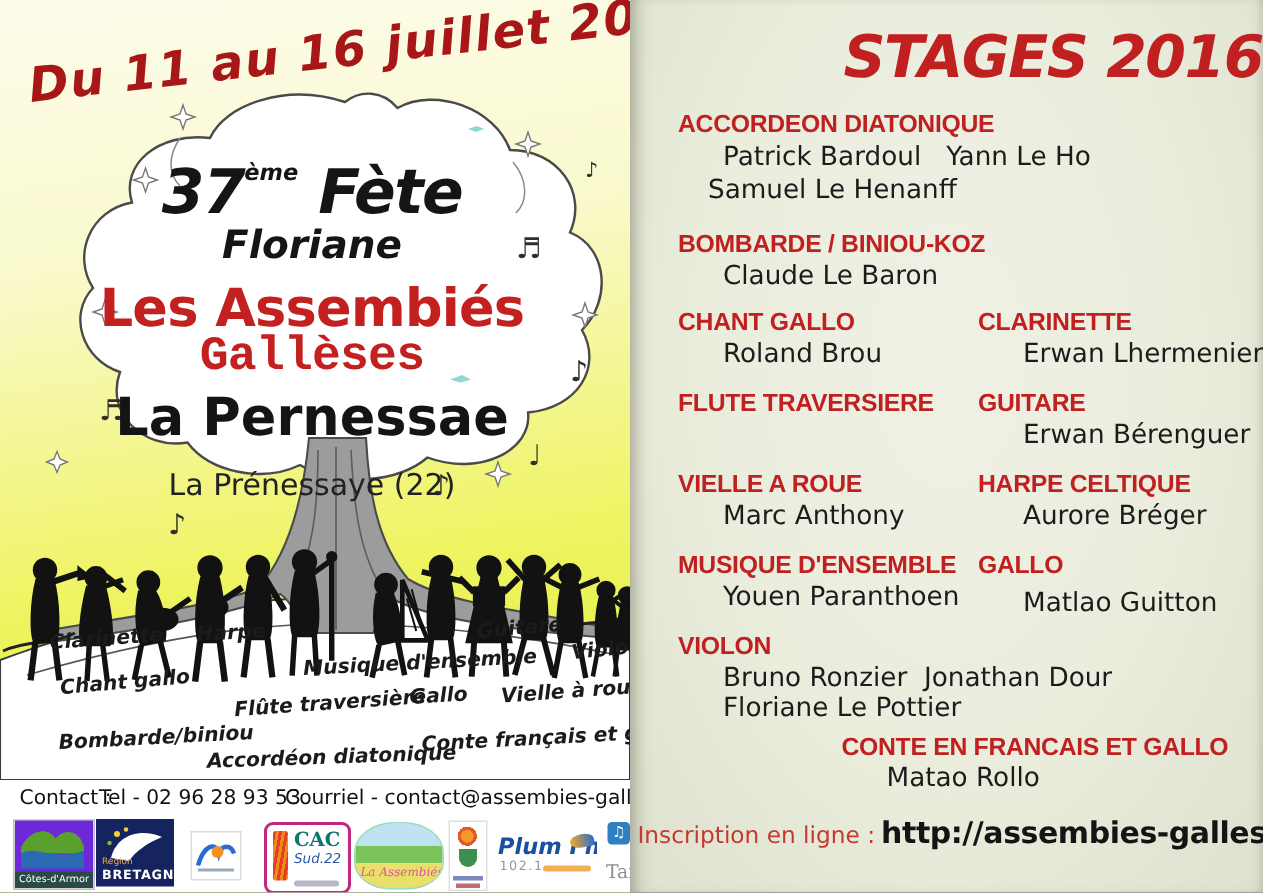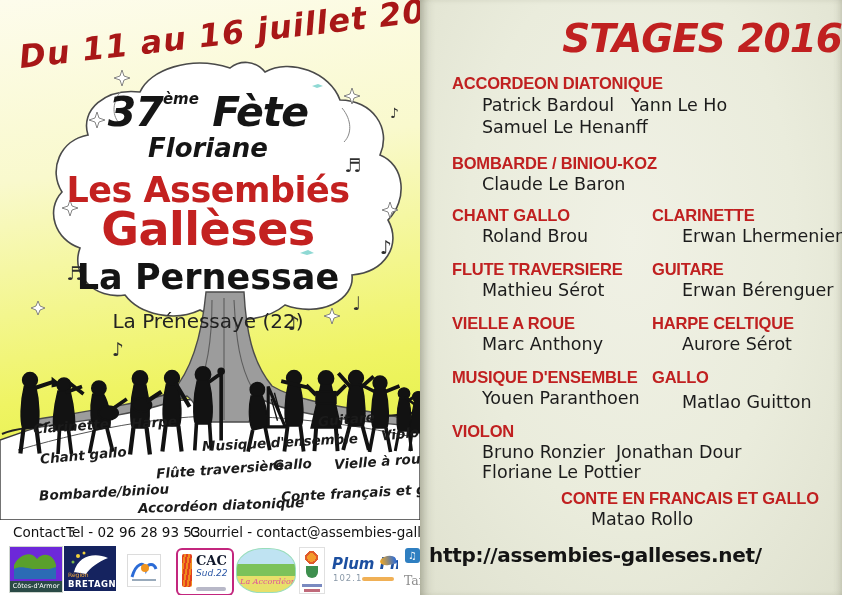--- a/index.html
+++ b/index.html
@@ -6,44 +6,44 @@
   .stage{position:relative;width:842px;height:595px;overflow:hidden;
          font-family:"DejaVu Sans","Liberation Sans",sans-serif;background:#fff;}
   
   .poster{position:absolute;left:0;top:0;width:420px;height:595px;
           background:linear-gradient(172deg,#fdfcec 0%,#f9f9cd 28%,#eff463 62%,#dcee33 88%,#d5ec29 100%);}
   .art{position:absolute;left:0;top:0;}
   .date-banner{position:absolute;left:18px;top:16px;width:390px;text-align:center;
       transform:rotate(-6.5deg);color:#a81717;font-weight:bold;font-style:italic;
       font-size:32px;letter-spacing:1px;white-space:nowrap;}
   .canopy-text{position:absolute;left:58px;top:92px;width:300px;text-align:center;line-height:1;}
-  .fete-line{color:#151515;font-weight:bold;font-style:italic;font-size:41px;letter-spacing:-1px;}
+  .fete-line{color:#151515;font-weight:bold;font-style:italic;font-size:41px;letter-spacing:-1px;margin-top:16px;}
   .fete-line .sup{font-size:15px;vertical-align:22px;letter-spacing:0;}
   .festival-line{color:#151515;font-weight:bold;font-style:italic;font-size:26px;margin-top:2px;}
   .title-red{color:#c32120;font-weight:bold;font-size:35px;letter-spacing:-0.5px;margin-top:12px;}
-  .title-red2{color:#c32120;font-weight:bold;font-size:46px;letter-spacing:-0.5px;margin-top:-2px;}
+  .title-red2{color:#c32120;font-weight:bold;font-size:32px;letter-spacing:-0.5px;margin-top:-2px;font-family:Liberation Mono, monospace;}
   .venue{color:#141414;font-weight:bold;font-size:35px;letter-spacing:0;margin-top:8px;}
   .venue-sub{color:#222;font-size:20px;margin-top:16px;}
   .hill-label{position:absolute;font-style:italic;font-weight:600;font-size:13.5px;color:#1b1b1b;white-space:nowrap;}
   
   .contact-strip{position:absolute;left:0;top:520px;width:420px;height:75px;background:#fff;}
   .contact-line{position:absolute;top:4px;left:0;width:420px;height:18px;font-size:13.5px;color:#111;}
   .contact-line span{position:absolute;white-space:nowrap;}
   .c-label{left:13px;}.c-tel{left:66px;}.c-mail{left:190px;}
   .logos{position:absolute;left:0;top:24px;width:420px;height:50px;}
   .logo{position:absolute;overflow:hidden;}
   .lg-armor{left:9px;top:2px;width:52px;height:45px;background:#6d28d9;border:1px solid #cfd6cf;}
   .lg-armor .band{position:absolute;left:0;bottom:0;width:100%;height:11px;background:#2a4a46;
       color:#fff;font-size:6.5px;text-align:center;line-height:11px;}
   .lg-bzh{left:64px;top:2px;width:52px;height:45px;background:#15235f;color:#fff;}
   .lg-bzh .r{position:absolute;left:4px;bottom:13px;font-size:6px;color:#f2a93b;}
   .lg-bzh .b{position:absolute;left:4px;bottom:2px;font-size:8.5px;font-weight:bold;letter-spacing:.5px;}
   .lg-swirl{left:127px;top:10px;width:32px;height:31px;background:#fff;border:1px solid #dcdcdc;}
   .lg-cac{left:176px;top:4px;width:54px;height:44px;background:#fff;border:2px solid #c3267e;border-radius:6px;}
-  .lg-cac .cac{position:absolute;left:18px;top:3px;font-weight:bold;font-size:13px;color:#0f172a;font-family:"DejaVu Serif",serif;}
+  .lg-cac .cac{position:absolute;left:18px;top:3px;font-weight:bold;font-size:13px;color:#0f766e;font-family:"DejaVu Serif",serif;}
   .lg-cac .sud{position:absolute;left:18px;top:18px;font-style:italic;font-size:9px;color:#2b57a5;}
   .lg-cac .bar{position:absolute;left:4px;top:4px;width:10px;height:33px;background:
       repeating-linear-gradient(100deg,#e2401e 0 2px,#f08a1e 2px 4px);border-radius:2px;}
   .lg-cac .tiny{position:absolute;left:18px;bottom:3px;width:30px;height:4px;background:#b8b8c8;border-radius:2px;}
   .lg-pren{left:236px;top:4px;width:58px;height:43px;border-radius:45% 45% 40% 40%;
       background:linear-gradient(180deg,#bfe3f2 0 35%,#7cc25a 35% 62%,#e8e06a 62% 100%);border:1px solid #9db;}
   .lg-pren .scr{position:absolute;left:2px;bottom:6px;width:100%;text-align:center;
       font-style:italic;font-size:8px;color:#e0559a;font-family:"DejaVu Serif",serif;}
   .lg-crest{left:299px;top:3px;width:24px;height:45px;background:#fff;border:1px solid #e0e0e0;}
   .lg-crest .sun{position:absolute;left:4px;top:2px;width:15px;height:15px;border-radius:50%;
@@ -279,21 +279,21 @@
             <path d="M4,25 L28,25" stroke="#9ab" stroke-width="2"></path>
           </svg>
         </div>
         <div class="logo lg-cac">
           <div class="bar"></div>
           <div class="cac">CAC</div>
           <div class="sud">Sud.22</div>
           <div class="tiny"></div>
         </div>
         <div class="logo lg-pren">
-          <div class="scr">La Accordéon</div>
+          <div class="scr">La Assembiés</div>
         </div>
         <div class="logo lg-crest">
           <div class="sun"></div>
           <div class="shield"></div>
           <div class="t1"></div>
           <div class="t2"></div>
         </div>
         <div class="logo lg-plum">
           <div class="nm">Plum Fm</div>
           <div class="fr"></div>
@@ -308,49 +308,49 @@
         </div>
       </div>
     </div>
   </div>
 
   <div class="panel">
     <div class="stages-title">STAGES 2016</div>
 
     <div class="sec-h" style="left:32px;top:74px">ACCORDEON DIATONIQUE</div>
     <div class="sec-n" style="left:62px;top:95px">Patrick Bardoul   Yann Le Ho</div>
-    <div class="sec-n" style="left:62px;top:117px">Samuel Le Henanff</div>
+    <div class="sec-n" style="left:52px;top:117px">Samuel Le Henanff</div>
 
     <div class="sec-h" style="left:32px;top:154px">BOMBARDE / BINIOU-KOZ</div>
     <div class="sec-n" style="left:62px;top:174px">Claude Le Baron</div>
 
     <div class="sec-h" style="left:32px;top:206px">CHANT GALLO</div>
     <div class="sec-h" style="left:232px;top:206px">CLARINETTE</div>
     <div class="sec-n" style="left:62px;top:226px">Roland Brou</div>
     <div class="sec-n" style="left:262px;top:226px">Erwan Lhermenier</div>
 
     <div class="sec-h" style="left:32px;top:260px">FLUTE TRAVERSIERE</div>
     <div class="sec-h" style="left:232px;top:260px">GUITARE</div>
-    <div class="sec-n" style="left:62px;top:280px">Mathieu Sérot</div>
     <div class="sec-n" style="left:262px;top:280px">Erwan Bérenguer</div>
 
     <div class="sec-h" style="left:32px;top:314px">VIELLE A ROUE</div>
     <div class="sec-h" style="left:232px;top:314px">HARPE CELTIQUE</div>
     <div class="sec-n" style="left:62px;top:334px">Marc Anthony</div>
-    <div class="sec-n" style="left:262px;top:334px">Aurore Sérot</div>
+    <div class="sec-n" style="left:262px;top:334px">Aurore Bréger</div>
 
     <div class="sec-h" style="left:32px;top:368px">MUSIQUE D'ENSEMBLE</div>
     <div class="sec-h" style="left:232px;top:368px">GALLO</div>
     <div class="sec-n" style="left:62px;top:388px">Youen Paranthoen</div>
     <div class="sec-n" style="left:262px;top:392px">Matlao Guitton</div>
 
     <div class="sec-h" style="left:32px;top:422px">VIOLON</div>
     <div class="sec-n" style="left:62px;top:442px">Bruno Ronzier  Jonathan Dour</div>
     <div class="sec-n" style="left:62px;top:462px">Floriane Le Pottier</div>
 
     <div class="sec-h" style="left:141px;top:489px">CONTE EN FRANCAIS ET GALLO</div>
     <div class="sec-n" style="left:171px;top:509px">Matao Rollo</div>
 
     <div class="inscription">
+      <span class="insc-label">Inscription en ligne :</span>
       <span class="insc-url">http://assembies-galleses.net/</span>
     </div>
   </div>
 </div>
 
 </body></html>

